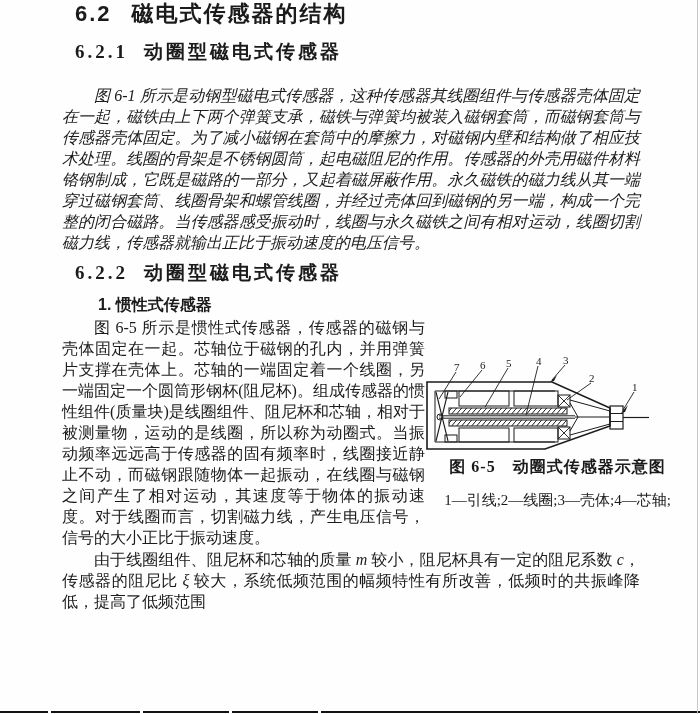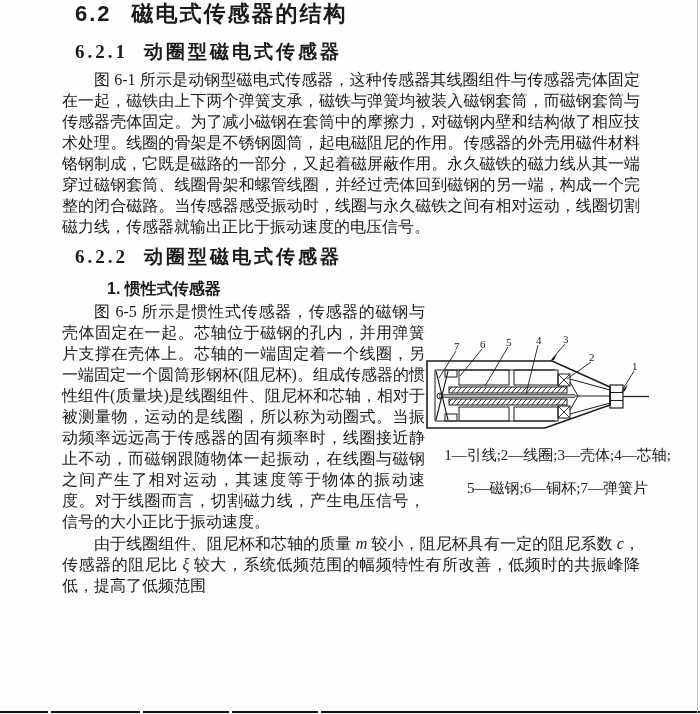--- a/index.html
+++ b/index.html
@@ -27,34 +27,34 @@
     font-size: 19px; line-height: 24px; font-weight: bold;
     letter-spacing: 1px;
     display: flex; align-items: center;
   }
   h2.section .num { letter-spacing: 3px; }
   h2.section .ttl { margin-left: 16px; letter-spacing: 3px; }
   h2.s621 { margin-top: 12px; }
   h2.s622 { margin-top: 8px; }
 
   h3.sub {
-    margin: 11px 0 0 45px;
+    margin: 11px 0 0 36px;
     font-family: "Liberation Sans", "DejaVu Sans", sans-serif;
     font-size: 16px; line-height: 17px; font-weight: bold;
   }
 
   p.body {
     width: 578px;
     margin: 0;
     font-size: 16px; line-height: 21px;
     text-align: justify;
     text-indent: 2em;
   }
   p.intro { margin-top: 16px; line-height: 20px; }
-  p.s621-body { margin-top: 5px; }
+  p.s621-body { margin-top: 21px; font-style: italic; }
   p.closing { margin-top: 1px; }
   p.closing i { font-family: "Liberation Serif", "DejaVu Serif", serif; }
 
   .fig-row { display: flex; margin-top: 4px; align-items: center; }
   .col-text { width: 363px; }
   .col-text p.body { width: auto; }
   .col-fig { width: 265px; }
 
   figure { margin: 0; padding: 0; }
   figure svg { display: block; }
@@ -172,22 +172,25 @@
               <text x="55" y="13">6</text>
               <text x="81" y="11">5</text>
               <text x="111" y="9">4</text>
               <text x="138" y="8">3</text>
               <text x="164" y="26">2</text>
               <text x="207" y="35">1</text>
             </g>
           </svg>
 
           <figcaption>
+            <div class="fig-caption">
+              <span class="cap-label">图 6-5</span>
+              <span class="cap-title">动圈式传感器示意图</span>
+            </div>
             <div class="fig-legend">1—引线;2—线圈;3—壳体;4—芯轴;</div>
-            <div class="fig-legend">5—磁钢;6—铜杯;7—弹簧片</div>
           </figcaption>
         </figure>
       </div>
     </div>
 
     <p class="body closing"><span>由于线圈组件、阻尼杯和芯轴的质量 </span><i>m</i><span> 较小，阻尼杯具有一定的阻尼系数 </span><i>c</i><span>，传感器的阻尼比 </span><i>ξ</i><span> 较大，系统低频范围的幅频特性有所改善，低频时的共振峰降低，提高了低频范围</span></p>
 
   </div>
 
   <div class="bottom-rule"></div>

